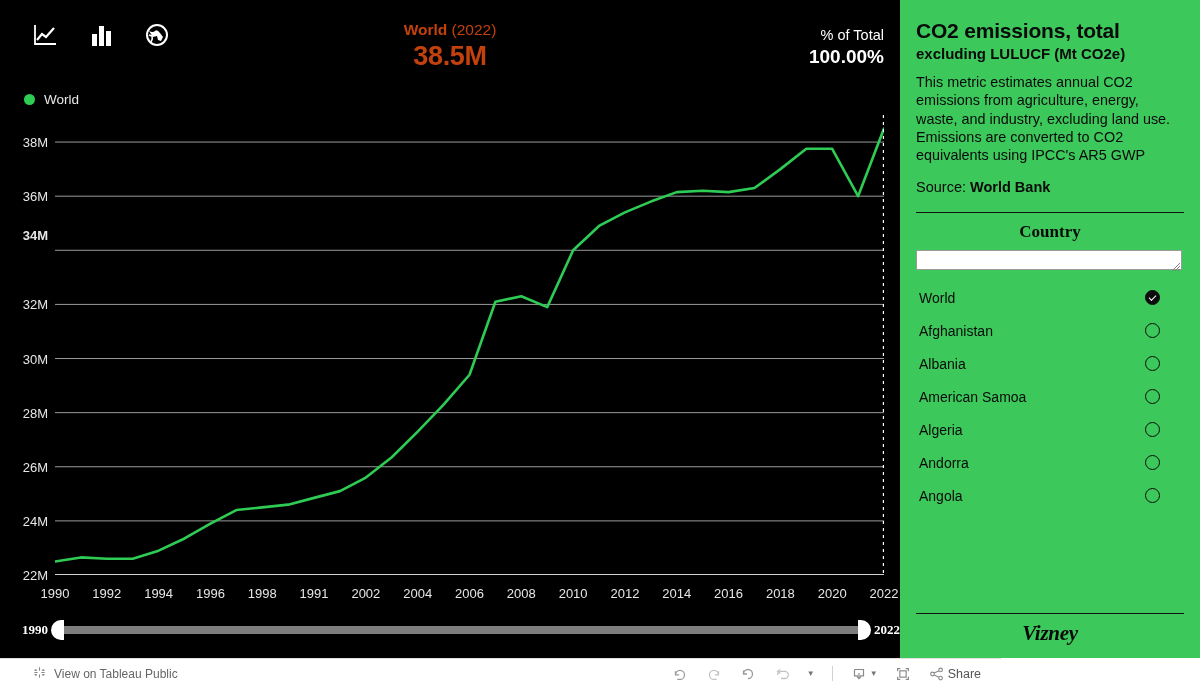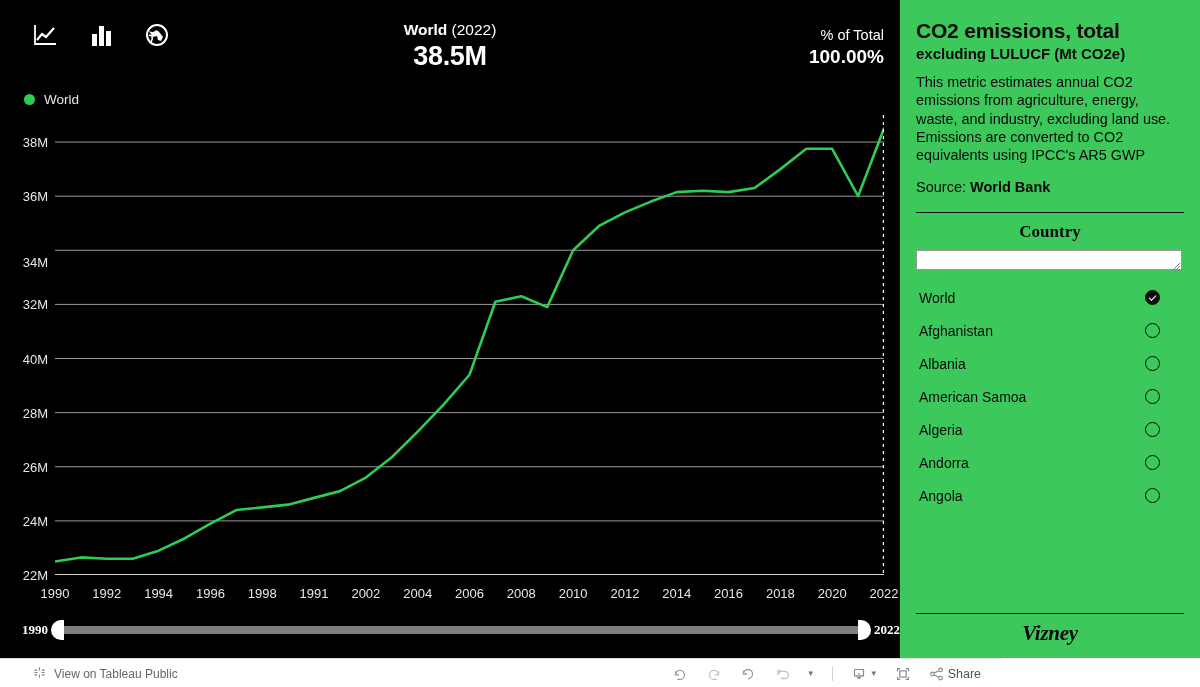--- a/index.html
+++ b/index.html
@@ -25,21 +25,21 @@
   
   #icon-row {
     position: absolute; left: 28px; top: 18px;
     display: flex; align-items: center; gap: 22px;
   }
   .vicon { width: 34px; height: 34px; display: block; cursor: pointer; }
 
   
   #kpi-center {
     position: absolute; left: 0; top: 20px; width: 900px;
-    text-align: center; color: #ffffff; pointer-events: none;
+    text-align: center; color: #c2410c; pointer-events: none;
   }
   #kpi-center .l1 { font-size: 15.5px; line-height: 20px; }
   #kpi-center .l1 b { font-weight: bold; }
   #kpi-center .l1 span { font-weight: normal; }
   #kpi-center .l2 { font-size: 27px; font-weight: bold; line-height: 32px; letter-spacing: -0.3px;}
 
   #kpi-right {
     position: absolute; right: 16px; top: 26px;
     text-align: right; color: #ffffff;
   }
@@ -256,23 +256,23 @@
     <div id="legend">
       <span class="dot"></span>
       <span>World</span>
     </div>
 
     <div id="ylabels">
         <div class="ytick" style="top: 460px; margin-left: 11px;">22M</div>
         <div class="ytick" style="top: 405.882px;">24M</div>
         <div class="ytick" style="top: 351.765px;">26M</div>
         <div class="ytick" style="top: 297.647px;">28M</div>
-        <div class="ytick" style="top: 243.529px;">40M</div>
+        <div class="ytick" style="top: 243.529px;">30M</div>
         <div class="ytick" style="top: 189.412px;">32M</div>
-        <div class="ytick" style="top: 147px;">34M</div>
+        <div class="ytick" style="top: 120px; font-weight: bold;">34M</div>
         <div class="ytick" style="top: 81.1765px;">36M</div>
         <div class="ytick" style="top: 27.0588px;">38M</div>
       </div>
     <div id="plot">
         <svg width="829" height="460" viewBox="0 0 829 460">
           <line x1="0" x2="829" y1="460" y2="460" stroke="#9a9a9a" stroke-width="1"></line>
           <line x1="0" x2="829" y1="405.88235294117646" y2="405.88235294117646" stroke="#9a9a9a" stroke-width="1"></line>
           <line x1="0" x2="829" y1="351.7647058823529" y2="351.7647058823529" stroke="#9a9a9a" stroke-width="1"></line>
           <line x1="0" x2="829" y1="297.6470588235294" y2="297.6470588235294" stroke="#9a9a9a" stroke-width="1"></line>
           <line x1="0" x2="829" y1="243.52941176470588" y2="243.52941176470588" stroke="#9a9a9a" stroke-width="1"></line>

